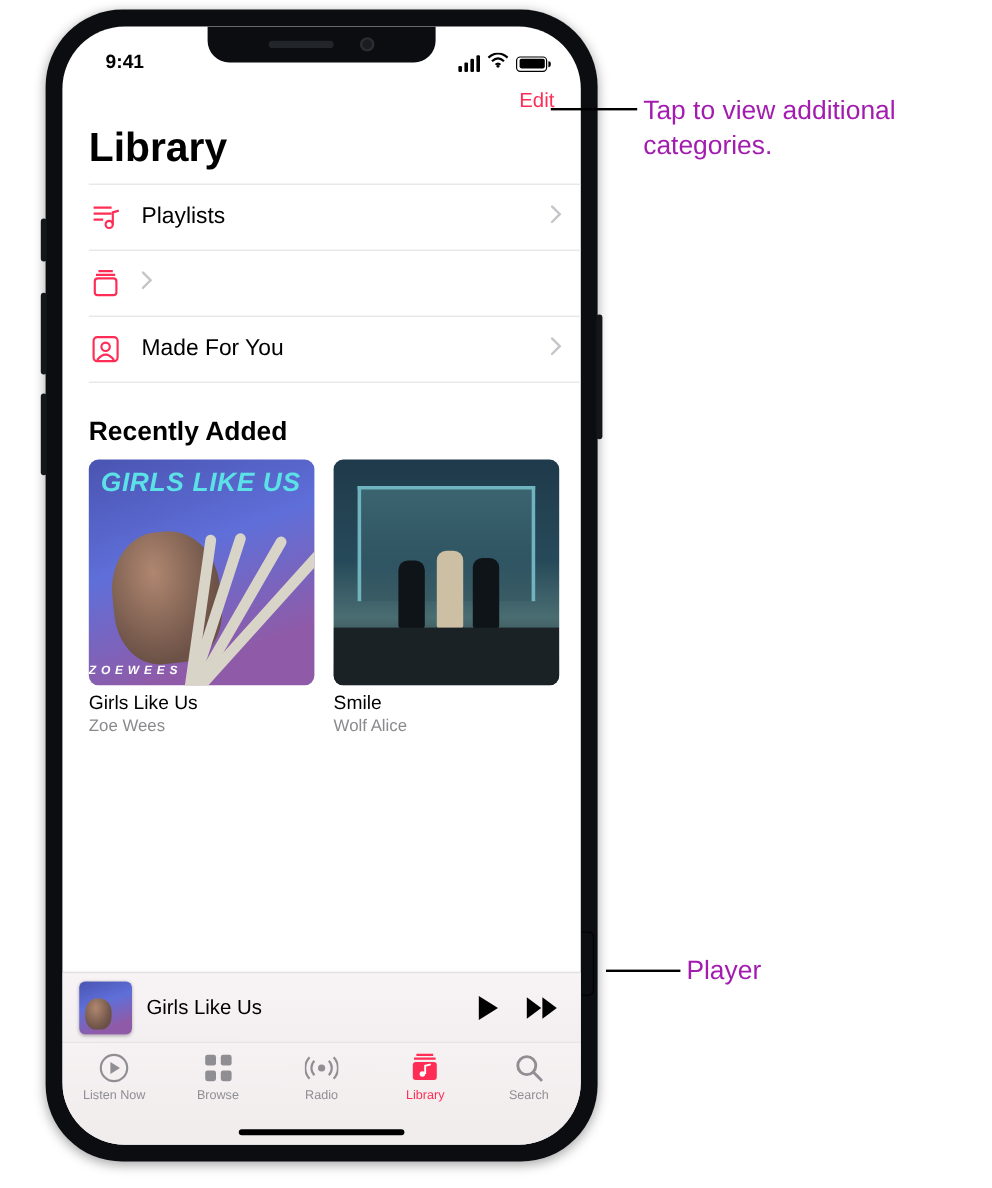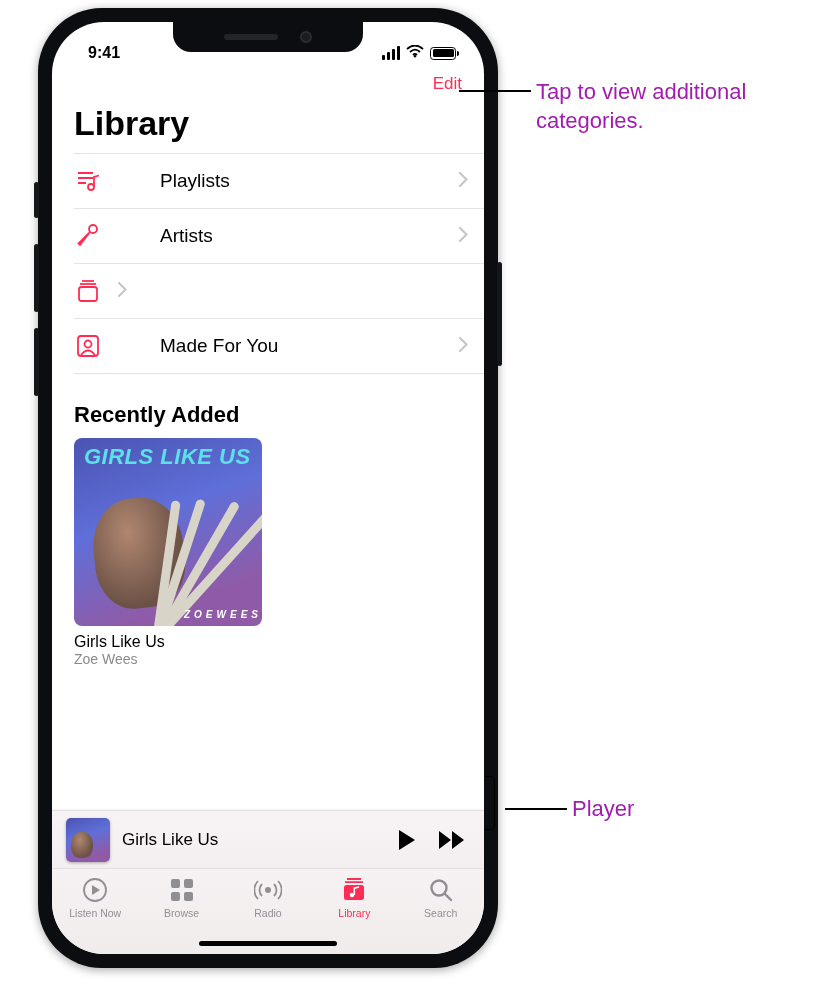--- a/index.html
+++ b/index.html
@@ -71,30 +71,30 @@
   
   .list { padding: 0 0 0 22px; }
   .row {
     display:flex; align-items:center; gap:16px;
     border-bottom:1px solid #e3e3e6; padding:13px 0;
     position:relative;
   }
   .row:first-child { border-top:1px solid #e3e3e6; }
   .row .ic { width:28px; height:28px; display:flex; align-items:center; justify-content:center; flex-shrink:0; }
   .row .ic svg { stroke:#ff2d55; fill:none; }
-  .row .label { flex:1; font-size:19px; color:#000;margin-left:42px; }
+  .row .label { flex:1; font-size:19px; color:#000; }
   .row .chev { margin-right:16px; color:#c5c5c9; }
   
   .section-head { padding: 28px 22px 10px 22px; font-size:22px; font-weight:700; }
   .album-row { display:flex; gap:16px; padding:0 22px; }
   .album { width:188px; }
   .cover { width:188px; height:188px; border-radius:8px; overflow:hidden; position:relative; }
   .cover1 { background: linear-gradient(160deg,#4a54b1 0%, #5f6fd9 40%, #8f5ba8 80%); }
   .cover1 .cover-title { position:absolute; top:6px; left:10px; right:10px; color:#5be1e6; font-weight:800; font-size:22px; letter-spacing:0.5px; font-style:italic; }
-  .cover1 .artist-credit { position:absolute; bottom:6px; left:0; right:0; text-align:right; color:#fff; font-size:10px; font-weight:900; letter-spacing:4px; font-style:italic;margin-top:48px; }
+  .cover1 .artist-credit { position:absolute; bottom:6px; left:0; right:0; text-align:left; color:#fff; font-size:10px; font-weight:900; letter-spacing:4px; font-style:italic;margin-top:48px; }
   .cover1 .face { position:absolute; left:20px; top:60px; width:90px; height:110px; background:radial-gradient(ellipse at 40% 30%, #b08770 0%, #6b5146 70%); border-radius:45% 45% 40% 40%; transform:rotate(-6deg); }
   .cover1 .braid { position:absolute; background:#d9d4c8; width:9px; border-radius:5px; }
   .cover1 .b1{left:100px;top:58px;height:150px;transform:rotate(18deg)}
   .cover1 .b2{left:118px;top:54px;height:160px;transform:rotate(30deg)}
   .cover1 .b3{left:136px;top:52px;height:168px;transform:rotate(42deg)}
   .cover1 .b4{left:88px;top:62px;height:140px;transform:rotate(8deg)}
   .cover2 { background: linear-gradient(180deg,#1f3a4a 0%, #274a5a 45%, #4a6d72 70%, #1a2428 100%); }
   .cover2 .shelter { position:absolute; left:20px; top:22px; width:148px; height:96px; border:3px solid #6fb4bf; border-bottom:none; background:linear-gradient(180deg, rgba(80,130,140,.55), rgba(40,70,80,.25)); }
   .cover2 .ground { position:absolute; left:0; right:0; bottom:0; height:48px; background:#1a2226; }
   .cover2 .figure { position:absolute; bottom:46px; width:22px; height:62px; background:#0e1417; border-radius:8px 8px 4px 4px; }
@@ -191,32 +191,20 @@
             </svg>
         </span>
         <span class="label">Playlists</span>
         <span class="chev"><svg width="9" height="15" viewBox="0 0 9 15">
               <path d="M1 1 L7.5 7.5 L1 14" stroke="#c5c5c9" stroke-width="2" fill="none" stroke-linecap="round"></path>
             </svg></span>
       </div>
       <div class="row">
         <span class="ic">
           <svg width="26" height="26" viewBox="0 0 26 26" stroke-width="1.8">
-              <circle cx="18" cy="6" r="4"></circle>
-              <path d="M15.2 8.8 L5 22 L3.5 20.5 L14 10"></path>
-            </svg>
-        </span>
-        <span class="label">Artists</span>
-        <span class="chev"><svg width="9" height="15" viewBox="0 0 9 15">
-              <path d="M1 1 L7.5 7.5 L1 14" stroke="#c5c5c9" stroke-width="2" fill="none" stroke-linecap="round"></path>
-            </svg></span>
-      </div>
-      <div class="row">
-        <span class="ic">
-          <svg width="26" height="26" viewBox="0 0 26 26" stroke-width="1.8">
               <path d="M7 3 h12"></path>
               <path d="M5 6 h16"></path>
               <rect x="4" y="9" width="18" height="14" rx="2.5"></rect>
             </svg>
         </span>
         <span class="chev"><svg width="9" height="15" viewBox="0 0 9 15">
               <path d="M1 1 L7.5 7.5 L1 14" stroke="#c5c5c9" stroke-width="2" fill="none" stroke-linecap="round"></path>
             </svg></span>
       </div>
       <div class="row">
@@ -242,20 +230,31 @@
           <div class="face"></div>
           <div class="braid b1"></div>
             <div class="braid b2"></div>
             <div class="braid b3"></div>
             <div class="braid b4"></div>
           <div class="artist-credit">ZOEWEES</div>
         </div>
         <div class="t1">Girls Like Us</div>
         <div class="t2">Zoe Wees</div>
       </div>
+      <div class="album">
+        <div class="cover cover2">
+          <div class="shelter"></div>
+          <div class="figure f1"></div>
+            <div class="figure f2"></div>
+            <div class="figure f3"></div>
+          <div class="ground"></div>
+        </div>
+        <div class="t1">Smile</div>
+        <div class="t2">Wolf Alice</div>
+      </div>
     </div>
 
     <div class="player">
       <div class="thumb">
           <div class="mini-face"></div>
         </div>
       <div class="track">Girls Like Us</div>
       <div class="ctrl">
         <svg width="20" height="22" viewBox="0 0 20 22">
             <path d="M2 1 L18 11 L2 21 Z" fill="#000"></path>

